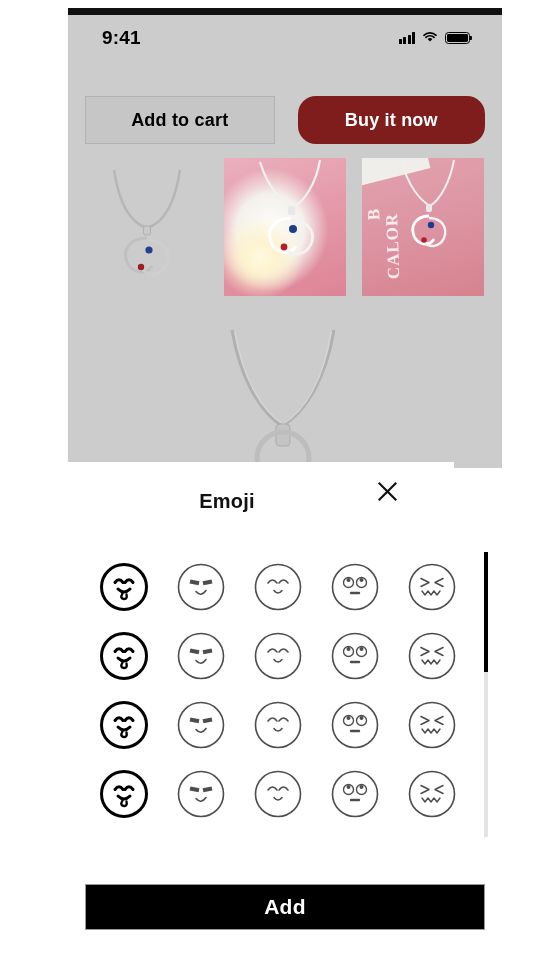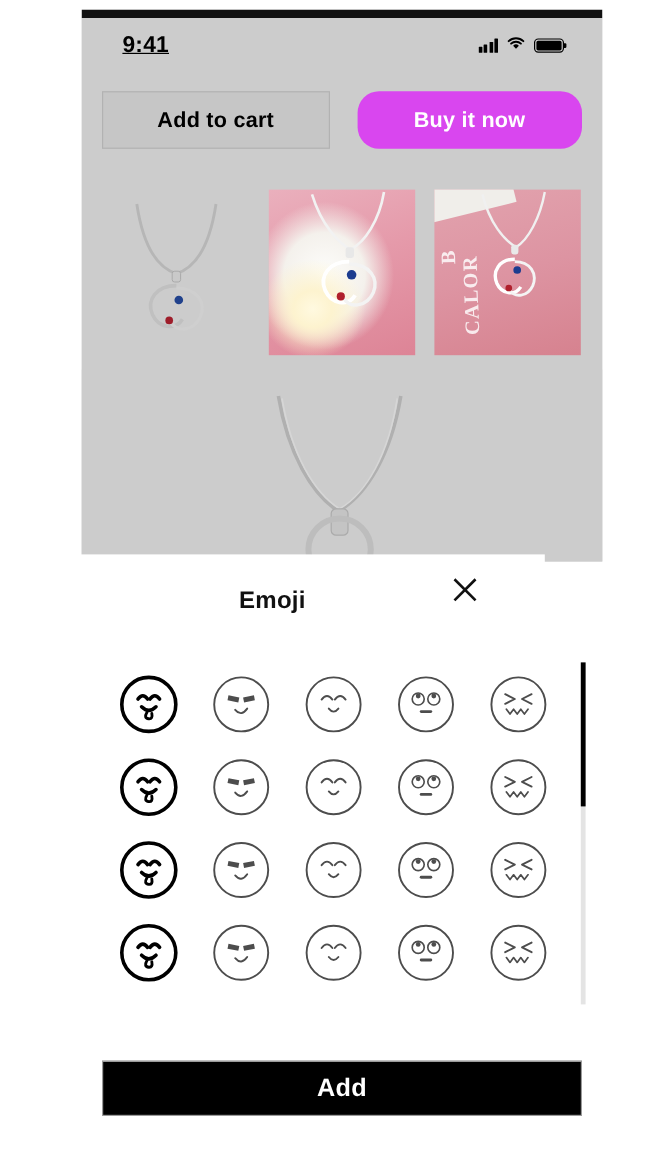--- a/index.html
+++ b/index.html
@@ -43,21 +43,20 @@
     display: flex;
     align-items: center;
     justify-content: space-between;
     padding: 0 32px 0 34px;
   }
   #status-time {
     font-size: 19px;
     font-weight: 600;
     color: #000;
     letter-spacing: .2px;
-    text-decoration: underline;
   }
   #status-icons {
     display: flex;
     align-items: center;
     gap: 7px;
   }
   .sig-bars { display: flex; align-items: flex-end; gap: 1.5px; height: 12px; }
   .sig-bars i { display: block; width: 3px; background: #000; border-radius: .5px; }
   .sig-bars i:nth-child(1) { height: 5px; }
   .sig-bars i:nth-child(2) { height: 7px; }
@@ -70,38 +69,38 @@
   }
   .batt::after {
     content: ""; position: absolute; right: -3.4px; top: 3.4px;
     width: 2px; height: 4px; background: #000; border-radius: 0 1px 1px 0;
   }
   .batt span { display: block; width: 100%; height: 100%; background: #000; border-radius: 1.4px; }
 
   
   #cta-row {
     position: absolute;
-    left: 0; top: 68px;
+    left: 0; top: 88px;
     width: 434px;
     display: flex;
     gap: 23px;
     padding: 0 17px;
     justify-content: center;
   }
   .cta {
     height: 48px;
     flex: 1;
     display: flex; align-items: center; justify-content: center;
     font-size: 18px; font-weight: 700; letter-spacing: .2px;
     cursor: pointer;
     border: none;
     font-family: "Liberation Sans", sans-serif;
   }
   #btn-add-to-cart { background: #c6c6c6; color: #000; border: 1px solid #b2b2b2; }
-  #btn-buy-it-now { background: #d946ef; color: #ffffff; border-radius: 18px; }
+  #btn-buy-it-now { background: #7f1d1d; color: #ffffff; border-radius: 18px; }
 
   
   #thumb-row {
     position: absolute;
     left: 0; top: 150px;
     width: 434px;
     display: flex;
     gap: 16px;
     padding: 0 18px;
   }

